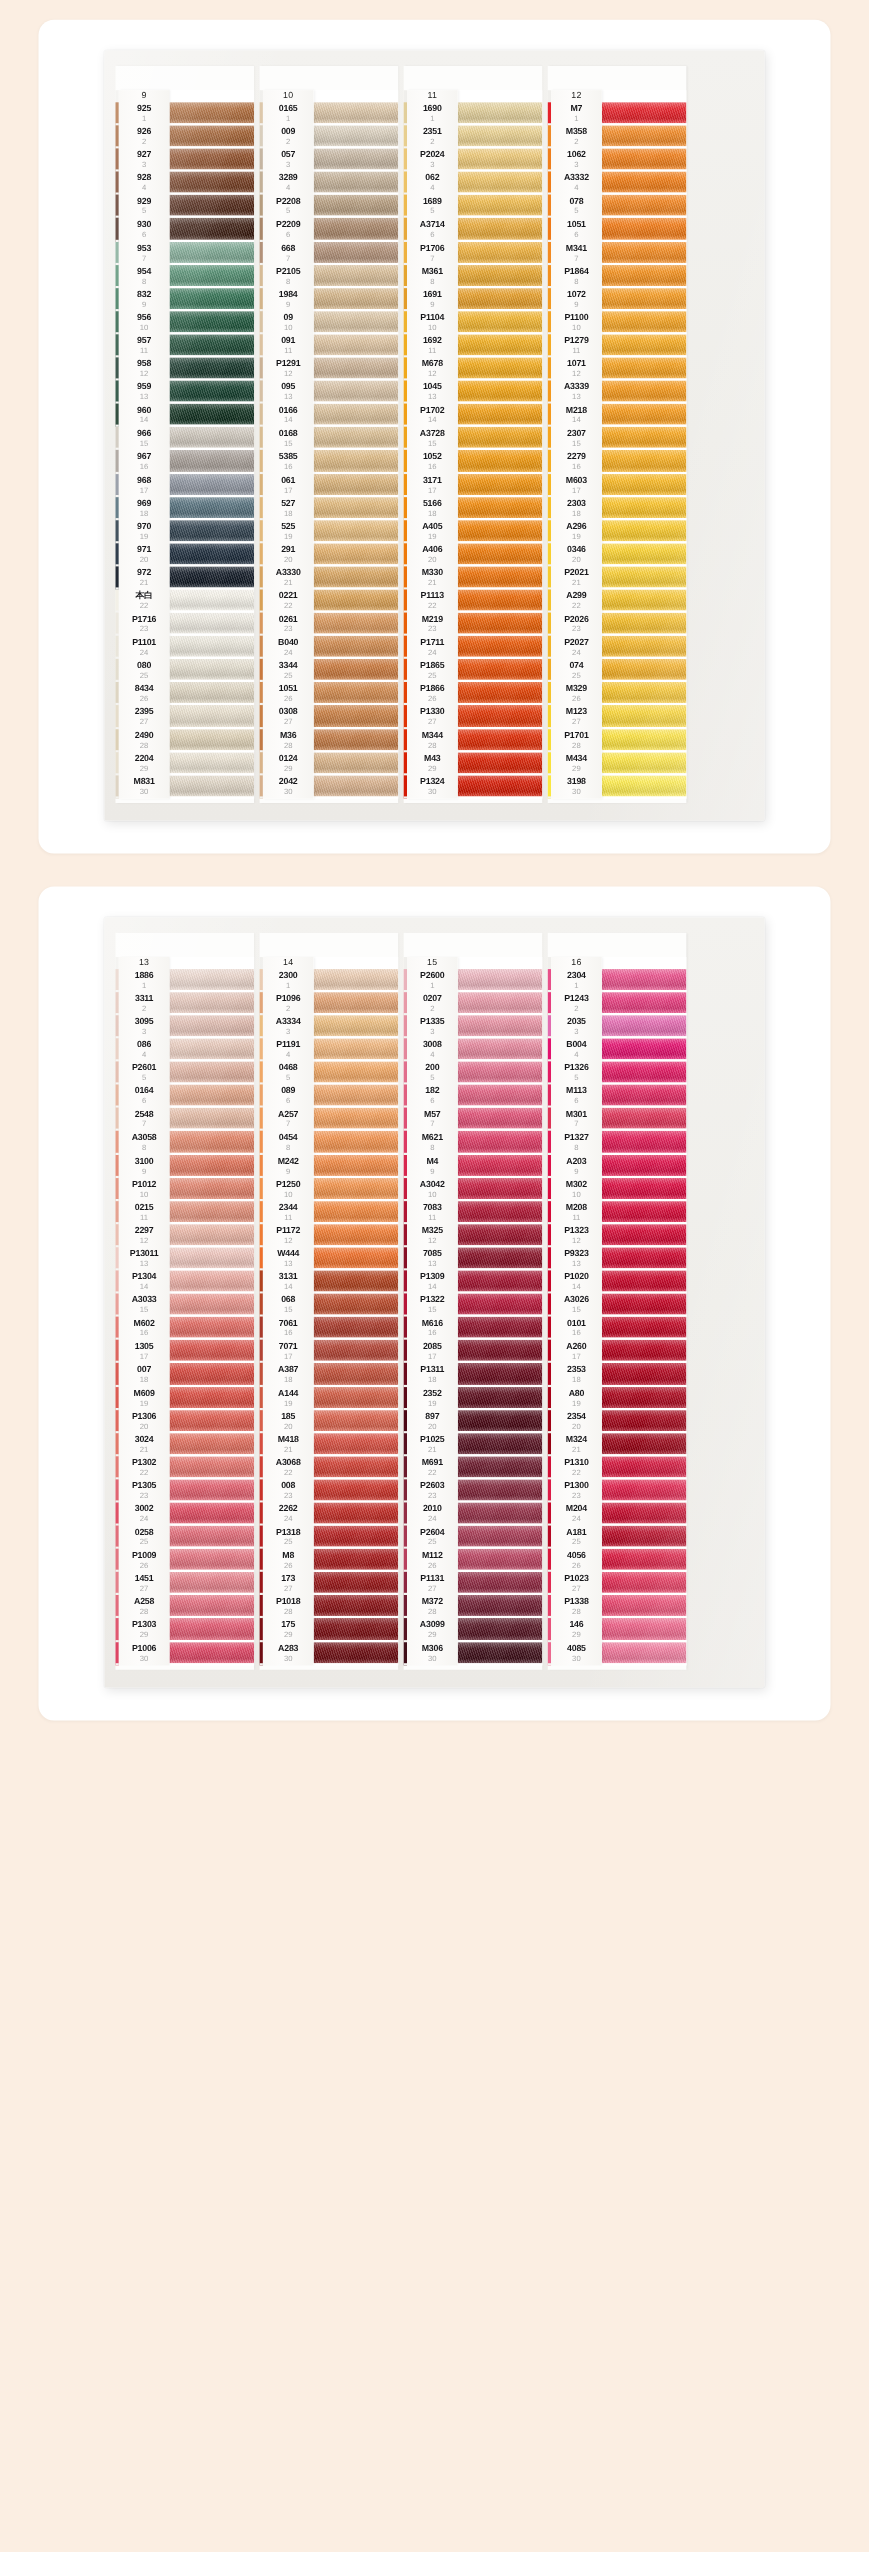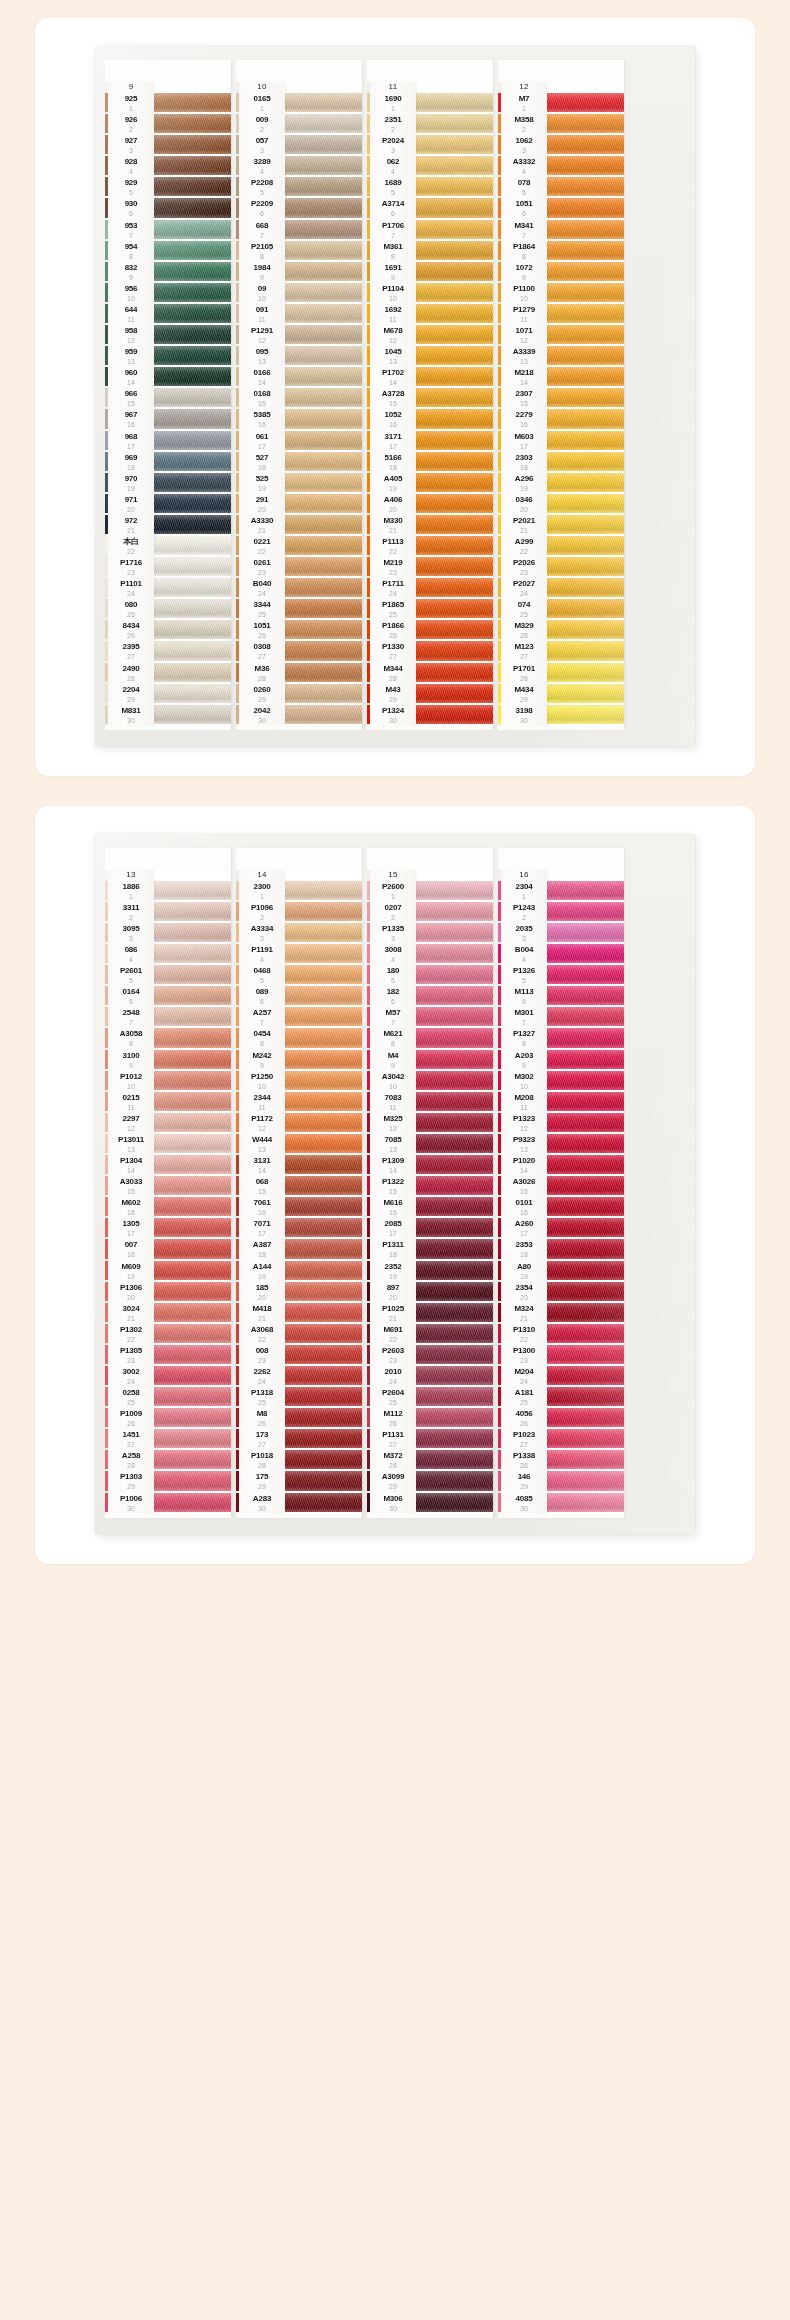--- a/index.html
+++ b/index.html
@@ -215,21 +215,21 @@
             </div>
             <div class="label">
               <span class="code">832</span>
               <span class="idx">9</span>
             </div>
             <div class="label">
               <span class="code">956</span>
               <span class="idx">10</span>
             </div>
             <div class="label">
-              <span class="code">644</span>
+              <span class="code">957</span>
               <span class="idx">11</span>
             </div>
             <div class="label">
               <span class="code">958</span>
               <span class="idx">12</span>
             </div>
             <div class="label">
               <span class="code">959</span>
               <span class="idx">13</span>
             </div>
@@ -536,21 +536,21 @@
             </div>
             <div class="label">
               <span class="code">0308</span>
               <span class="idx">27</span>
             </div>
             <div class="label">
               <span class="code">M36</span>
               <span class="idx">28</span>
             </div>
             <div class="label">
-              <span class="code">0260</span>
+              <span class="code">0124</span>
               <span class="idx">29</span>
             </div>
             <div class="label">
               <span class="code">2042</span>
               <span class="idx">30</span>
             </div>
           </div>
           <div class="swatches">
             <div class="sw" title="0165">
               <i style="background: rgb(220, 198, 168);"></i>
@@ -1689,21 +1689,21 @@
             </div>
             <div class="label">
               <span class="code">P1335</span>
               <span class="idx">3</span>
             </div>
             <div class="label">
               <span class="code">3008</span>
               <span class="idx">4</span>
             </div>
             <div class="label">
-              <span class="code">180</span>
+              <span class="code">200</span>
               <span class="idx">5</span>
             </div>
             <div class="label">
               <span class="code">182</span>
               <span class="idx">6</span>
             </div>
             <div class="label">
               <span class="code">M57</span>
               <span class="idx">7</span>
             </div>

